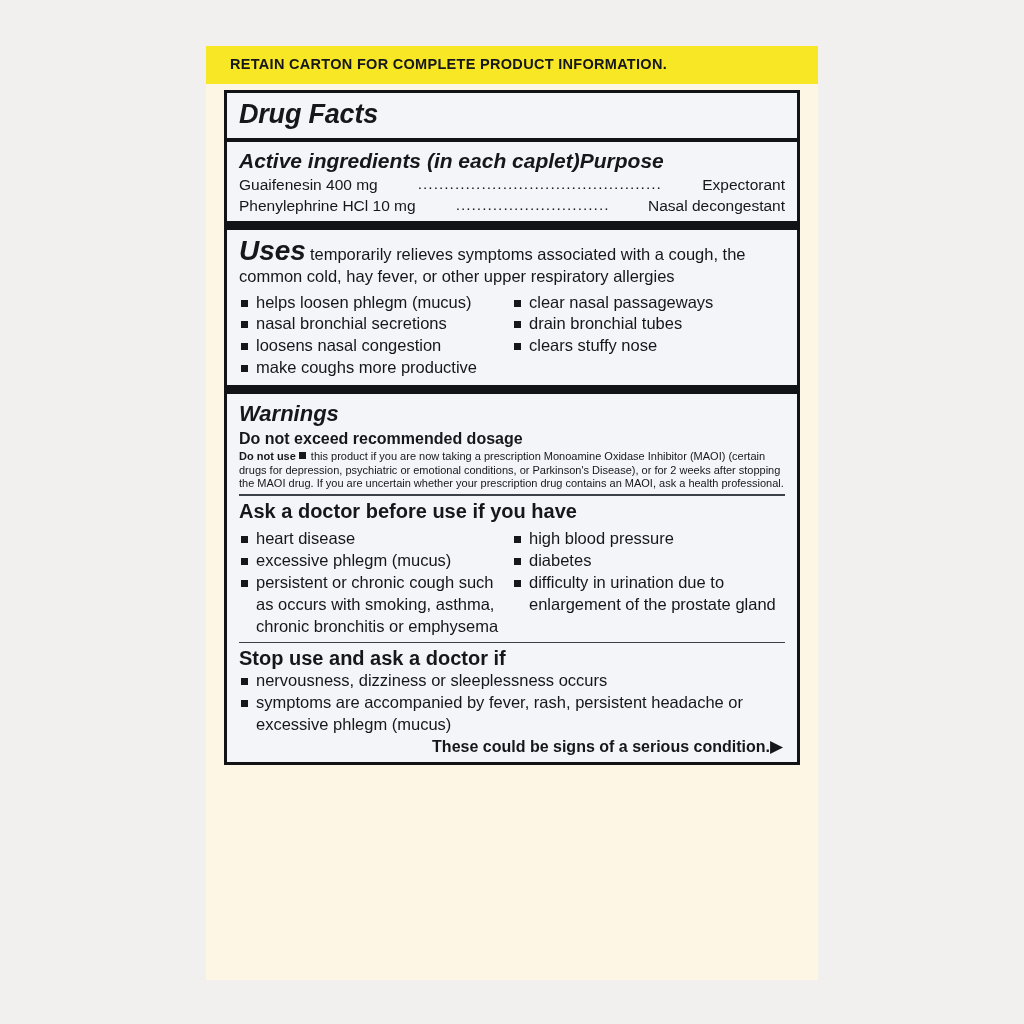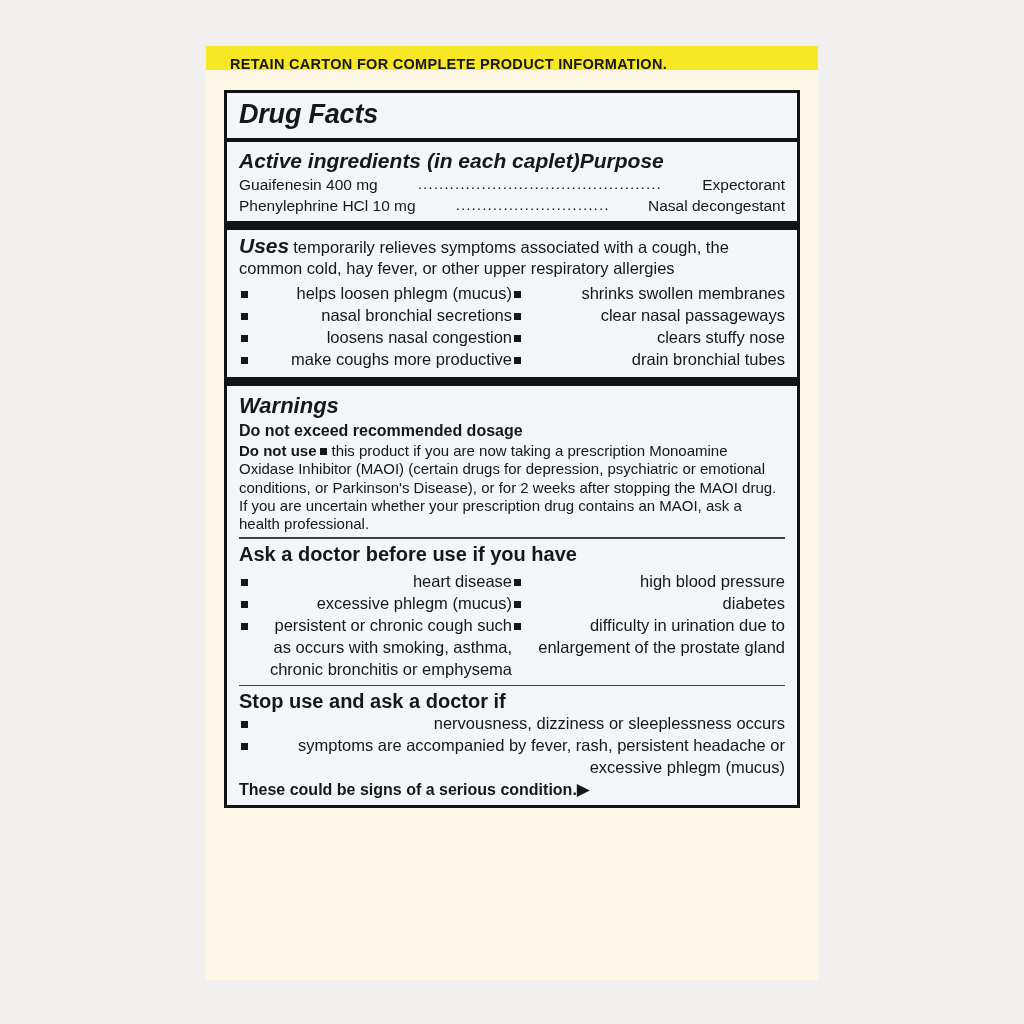--- a/index.html
+++ b/index.html
@@ -27,21 +27,21 @@
     width: 612px;
     height: 934px;
     background: #fdf6e4;
   }
 
   .yellow-band {
     position: absolute;
     left: 0;
     top: 0;
     width: 612px;
-    height: 24px;
+    height: 38px;
     background: #f7e724;
   }
 
   .retain-text {
     position: absolute;
     left: 24px;
     top: 10px;
     font-size: 14.5px;
     font-weight: bold;
     letter-spacing: 0.3px;
@@ -128,37 +128,36 @@
     top: -1px;
   }
   .ing-purpose { flex: 0 0 auto; }
 
   .uses-block {
     font-size: 16.5px;
     line-height: 1.18;
   }
   .uses-lead { display: inline; }
   .uses-word {
-    font-size: 21px;
+    font-size: 28px;
     font-weight: bold;
     font-style: italic;
     margin-right: 4px;
   }
 
   .cols {
     display: flex;
     margin-top: 5px;
   }
   .col { width: 50%; }
 
   ul.bl {
     list-style: none;
     margin: 0;
     padding: 0;
-    text-align: right;
   }
   ul.bl li {
     position: relative;
     padding-left: 17px;
     font-size: 16.5px;
     line-height: 1.33;
     margin-bottom: 0px;
   }
   ul.bl li:before {
     content: "";
@@ -175,21 +174,21 @@
     font-weight: bold;
     font-style: italic;
     margin: 3px 0 2px 0;
   }
   .bold-line {
     font-size: 16px;
     font-weight: bold;
     line-height: 1.25;
   }
   .para {
-    font-size: 15px;
+    font-size: 11px;
     line-height: 1.22;
     margin-top: 1px;
   }
   .para b { font-weight: bold; }
   .inline-bullet {
     display: inline-block;
     width: 7px;
     height: 7px;
     background: #15171a;
     margin: 0 5px 1px 3px;
@@ -198,21 +197,21 @@
   .subhead {
     font-size: 20px;
     font-weight: bold;
     margin-top: 2px;
   }
 
   .stop-list li { line-height: 1.3; }
 
   .final-row {
     display: flex;
-    justify-content: flex-start;
+    justify-content: flex-end;
     align-items: flex-end;
     margin-top: 2px;
   }
   .final-text {
     font-size: 16px;
     font-weight: bold;
   }
   .arrow {
     font-size: 17px;
     line-height: 1;
@@ -266,24 +265,23 @@
           <div class="col">
             <ul class="bl">
               <li>helps loosen phlegm (mucus)</li>
               <li>nasal bronchial secretions</li>
               <li>loosens nasal congestion</li>
               <li>make coughs more productive</li>
             </ul>
           </div>
           <div class="col">
             <ul class="bl">
-              <li>shrinks swollen membranes</li>
               <li>clear nasal passageways</li>
+              <li>drain bronchial tubes</li>
               <li>clears stuffy nose</li>
-              <li>drain bronchial tubes</li>
             </ul>
           </div>
         </div>
       </div>
 
       <div class="rule-thick"></div>
 
       <div class="sec">
         <div class="warn-title">Warnings</div>
         <div class="bold-line">Do not exceed recommended dosage</div>

